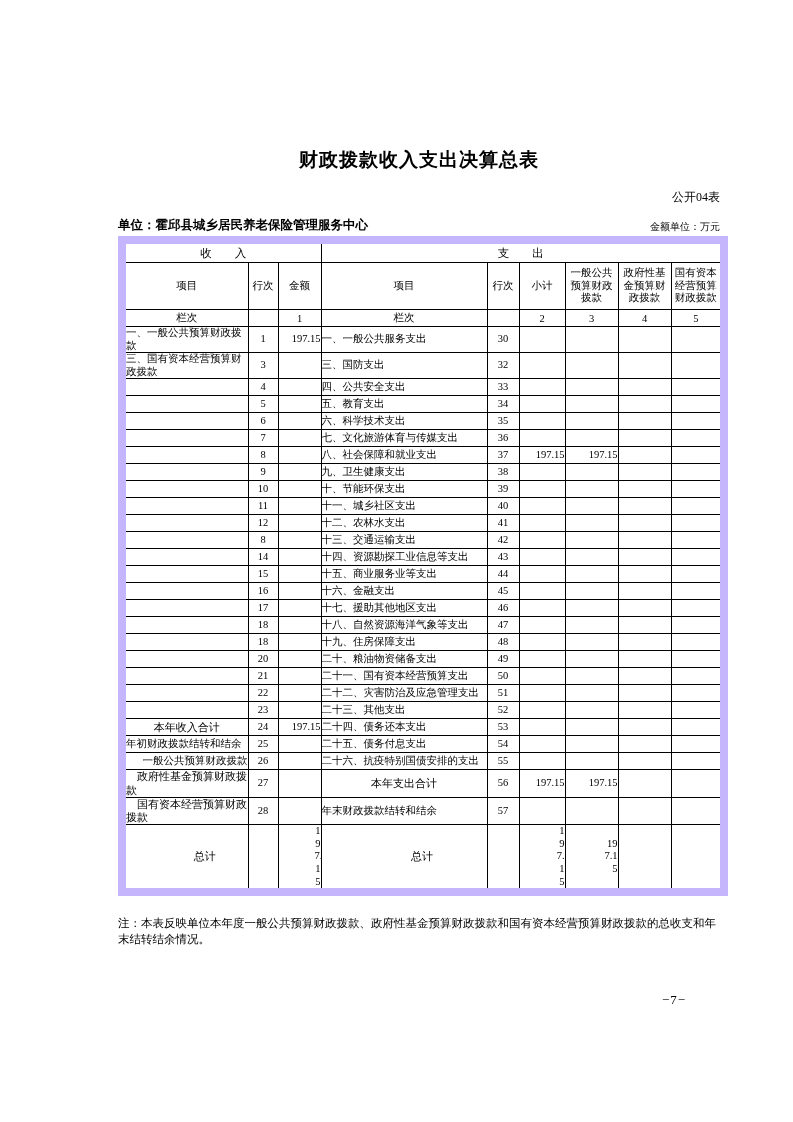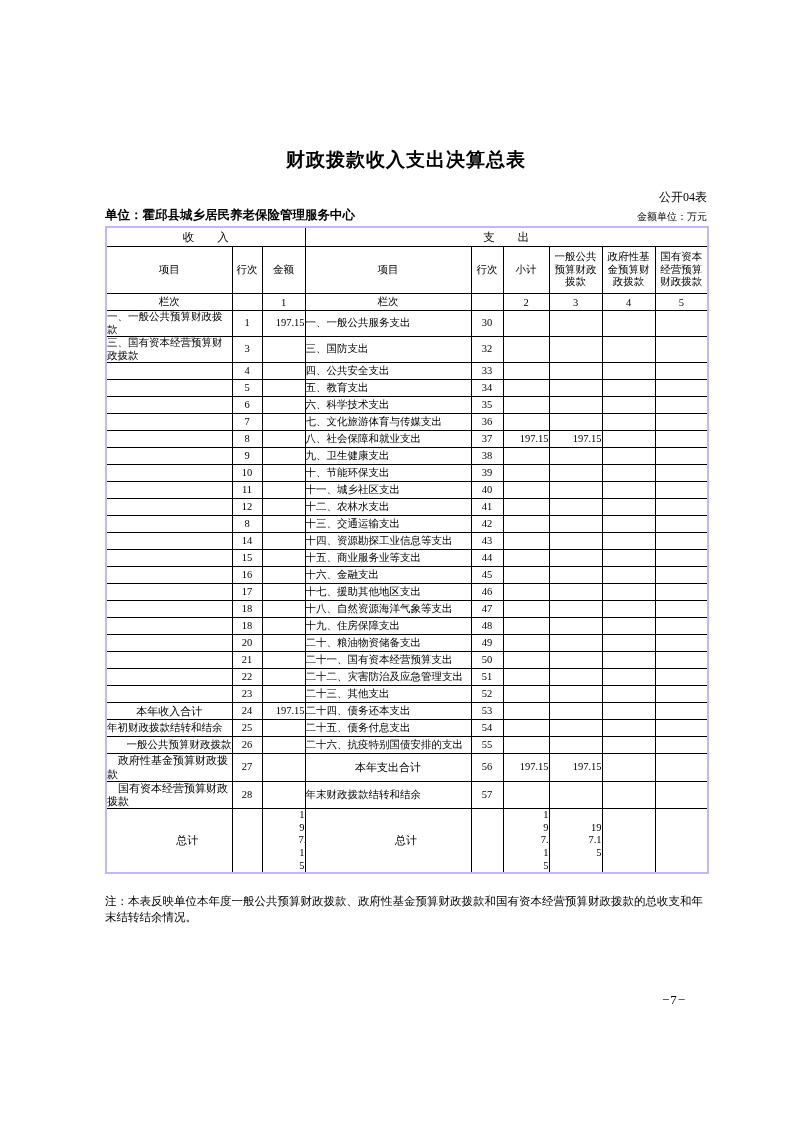--- a/index.html
+++ b/index.html
@@ -4,39 +4,39 @@
 <style>
   html, body { margin:0; padding:0; }
   body {
     width:793px; height:1122px;
     background:#ffffff;
     position:relative;
     font-family:"Liberation Serif", serif;
     color:#000;
     overflow:hidden;
   }
-  .content { position:absolute; left:105px; top:147px; width:602px; }
+  .content { position:absolute; left:118px; top:147px; width:602px; }
 
   .doc-title {
     font-family:"Liberation Sans", sans-serif;
     font-size:19px; font-weight:bold;
     text-align:center; margin:0; letter-spacing:1px;
   }
   .form-code { text-align:right; font-size:12px; margin-top:16px; }
   .unit-row {
     display:flex; justify-content:space-between; align-items:flex-end;
-    margin:1px 0 2px 0;
+    margin:11px 0 2px 0;
     text-align:center;
   }
   .unit-name { font-size:12.5px; font-weight:bold; }
   .amount-unit { font-size:10px;font-family:Liberation Serif, serif; }
 
   table.fin {
     border-collapse:collapse; table-layout:fixed;
-    width:602px; border:2px solid #c4b5fd;
+    width:602px; border:8px solid #c4b5fd;
   }
   table.fin th, table.fin td {
     border:1px solid #000; overflow:hidden;
     font-weight:normal;
   }
   tr.h-section th { font-size:11.5px; height:16px; text-align:center; }
   tr.h-col th {
     font-size:10.5px; line-height:1.22; padding:1px 2px;
     height:44px; vertical-align:middle; text-align:center;
     word-break:break-all;

